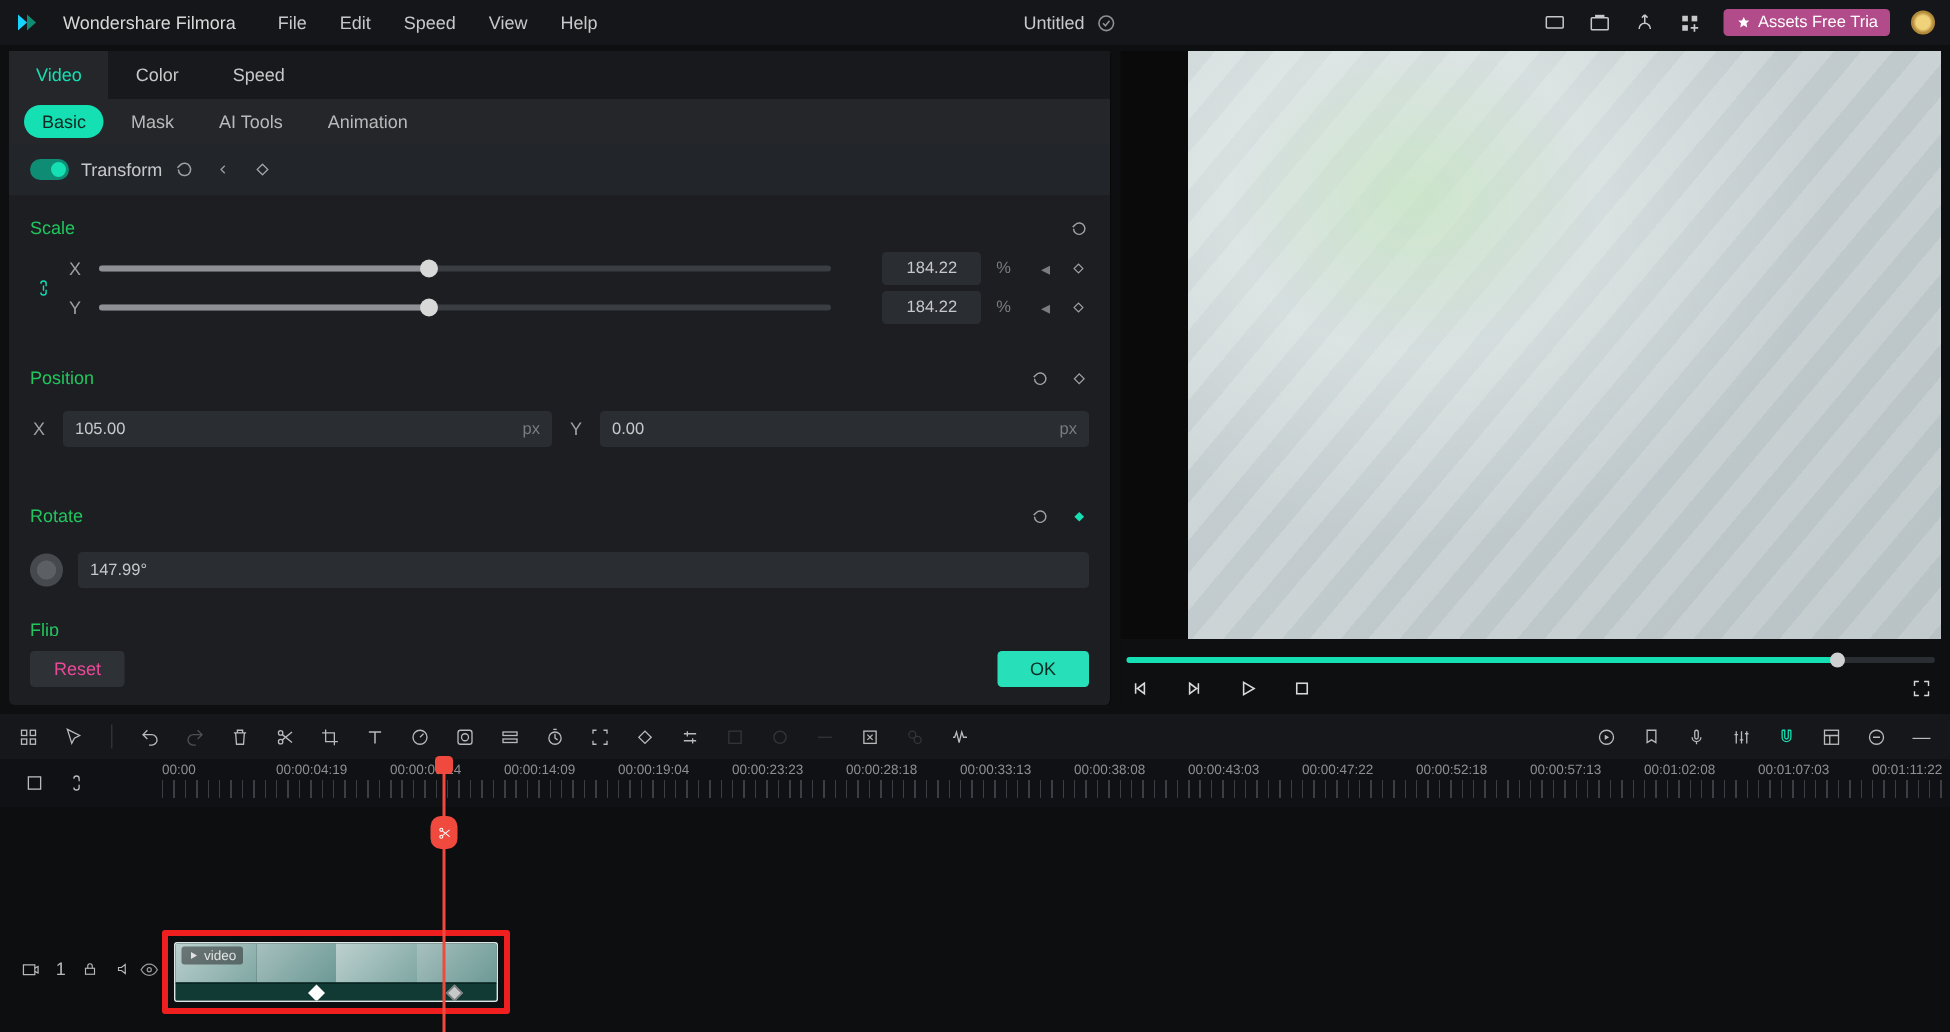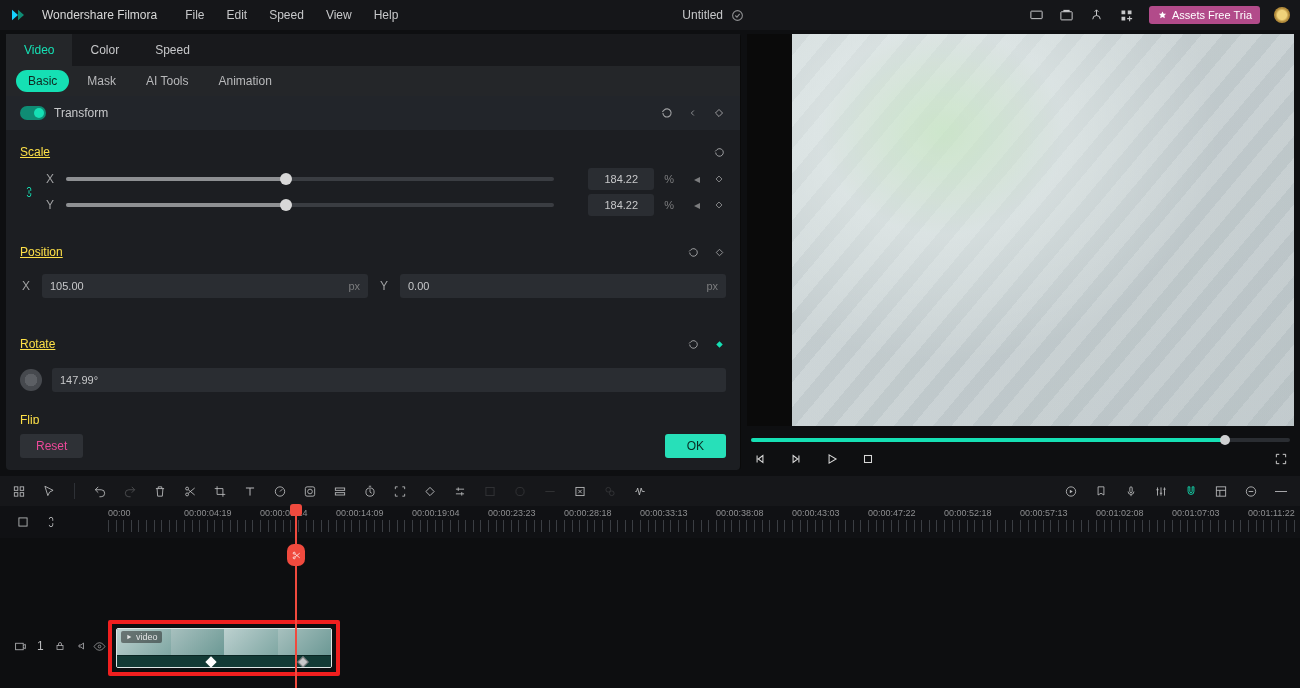--- a/index.html
+++ b/index.html
@@ -26,27 +26,27 @@
   .tabs-main{display:flex;background:#18191c;height:32px;align-items:stretch;}
   .tabs-main span{padding:0 18px;display:flex;align-items:center;font-size:12px;color:#c7c8ca;cursor:pointer;}
   .tabs-main span.active{background:#242629;color:#15e0b4;}
   .tabs-sub{display:flex;background:#242629;height:30px;align-items:center;padding:0 10px;gap:6px;}
   .tabs-sub span{padding:4px 12px;font-size:12px;color:#b8b9bb;border-radius:12px;cursor:pointer;}
   .tabs-sub span.active{background:#15e0b4;color:#10261f;}
 
   
   .scroll{flex:1;overflow:hidden;}
   .section{padding:0 14px;}
-  .group-head{display:flex;align-items:center;height:34px;gap:8px;background:#22252a;margin:0 -14px;padding:0 14px;justify-content:space-between;}
+  .group-head{display:flex;align-items:center;height:34px;gap:8px;background:#22252a;margin:0 -14px;padding:0 14px;justify-content:flex-start;}
   .group-head .left{display:flex;align-items:center;gap:8px;}
   .toggle{width:26px;height:14px;border-radius:8px;background:#0f8c74;position:relative;cursor:pointer;}
   .toggle::after{content:"";position:absolute;width:10px;height:10px;border-radius:50%;background:#15e0b4;top:2px;left:14px;}
   .grp-icons{display:flex;gap:12px;color:#8e8f91;}
 
-  .lbl-row{display:flex;align-items:center;height:28px;justify-content:space-between;margin-top:8px;color:#fde047;text-decoration:underline;}
+  .lbl-row{display:flex;align-items:center;height:28px;justify-content:space-between;margin-top:8px;color:#22c55e;}
   .slider-row{display:flex;align-items:center;height:26px;gap:10px;}
   .ax{width:12px;text-align:center;color:#9fa0a2;}
   .track{flex:1;height:4px;background:#3a3d42;border-radius:2px;position:relative;}
   .track .fill{position:absolute;left:0;top:0;height:100%;background:#8e9093;border-radius:2px;width:45%;}
   .track .knob{position:absolute;top:50%;width:12px;height:12px;border-radius:50%;background:#d8d8d8;transform:translate(-50%,-50%);left:45%;}
   .valbox{width:66px;height:22px;background:#2a2d32;border-radius:3px;font-size:11px;display:flex;align-items:center;justify-content:center;gap:4px;color:#c7c8ca;margin-left:24px;}
   .unit{color:#7b7c7e;font-size:11px;}
   .mini-icons{display:flex;gap:8px;color:#7b7c7e;margin-left:6px;}
 
   .lock-col{width:18px;display:flex;flex-direction:column;align-items:center;justify-content:center;color:#15e0b4;}

